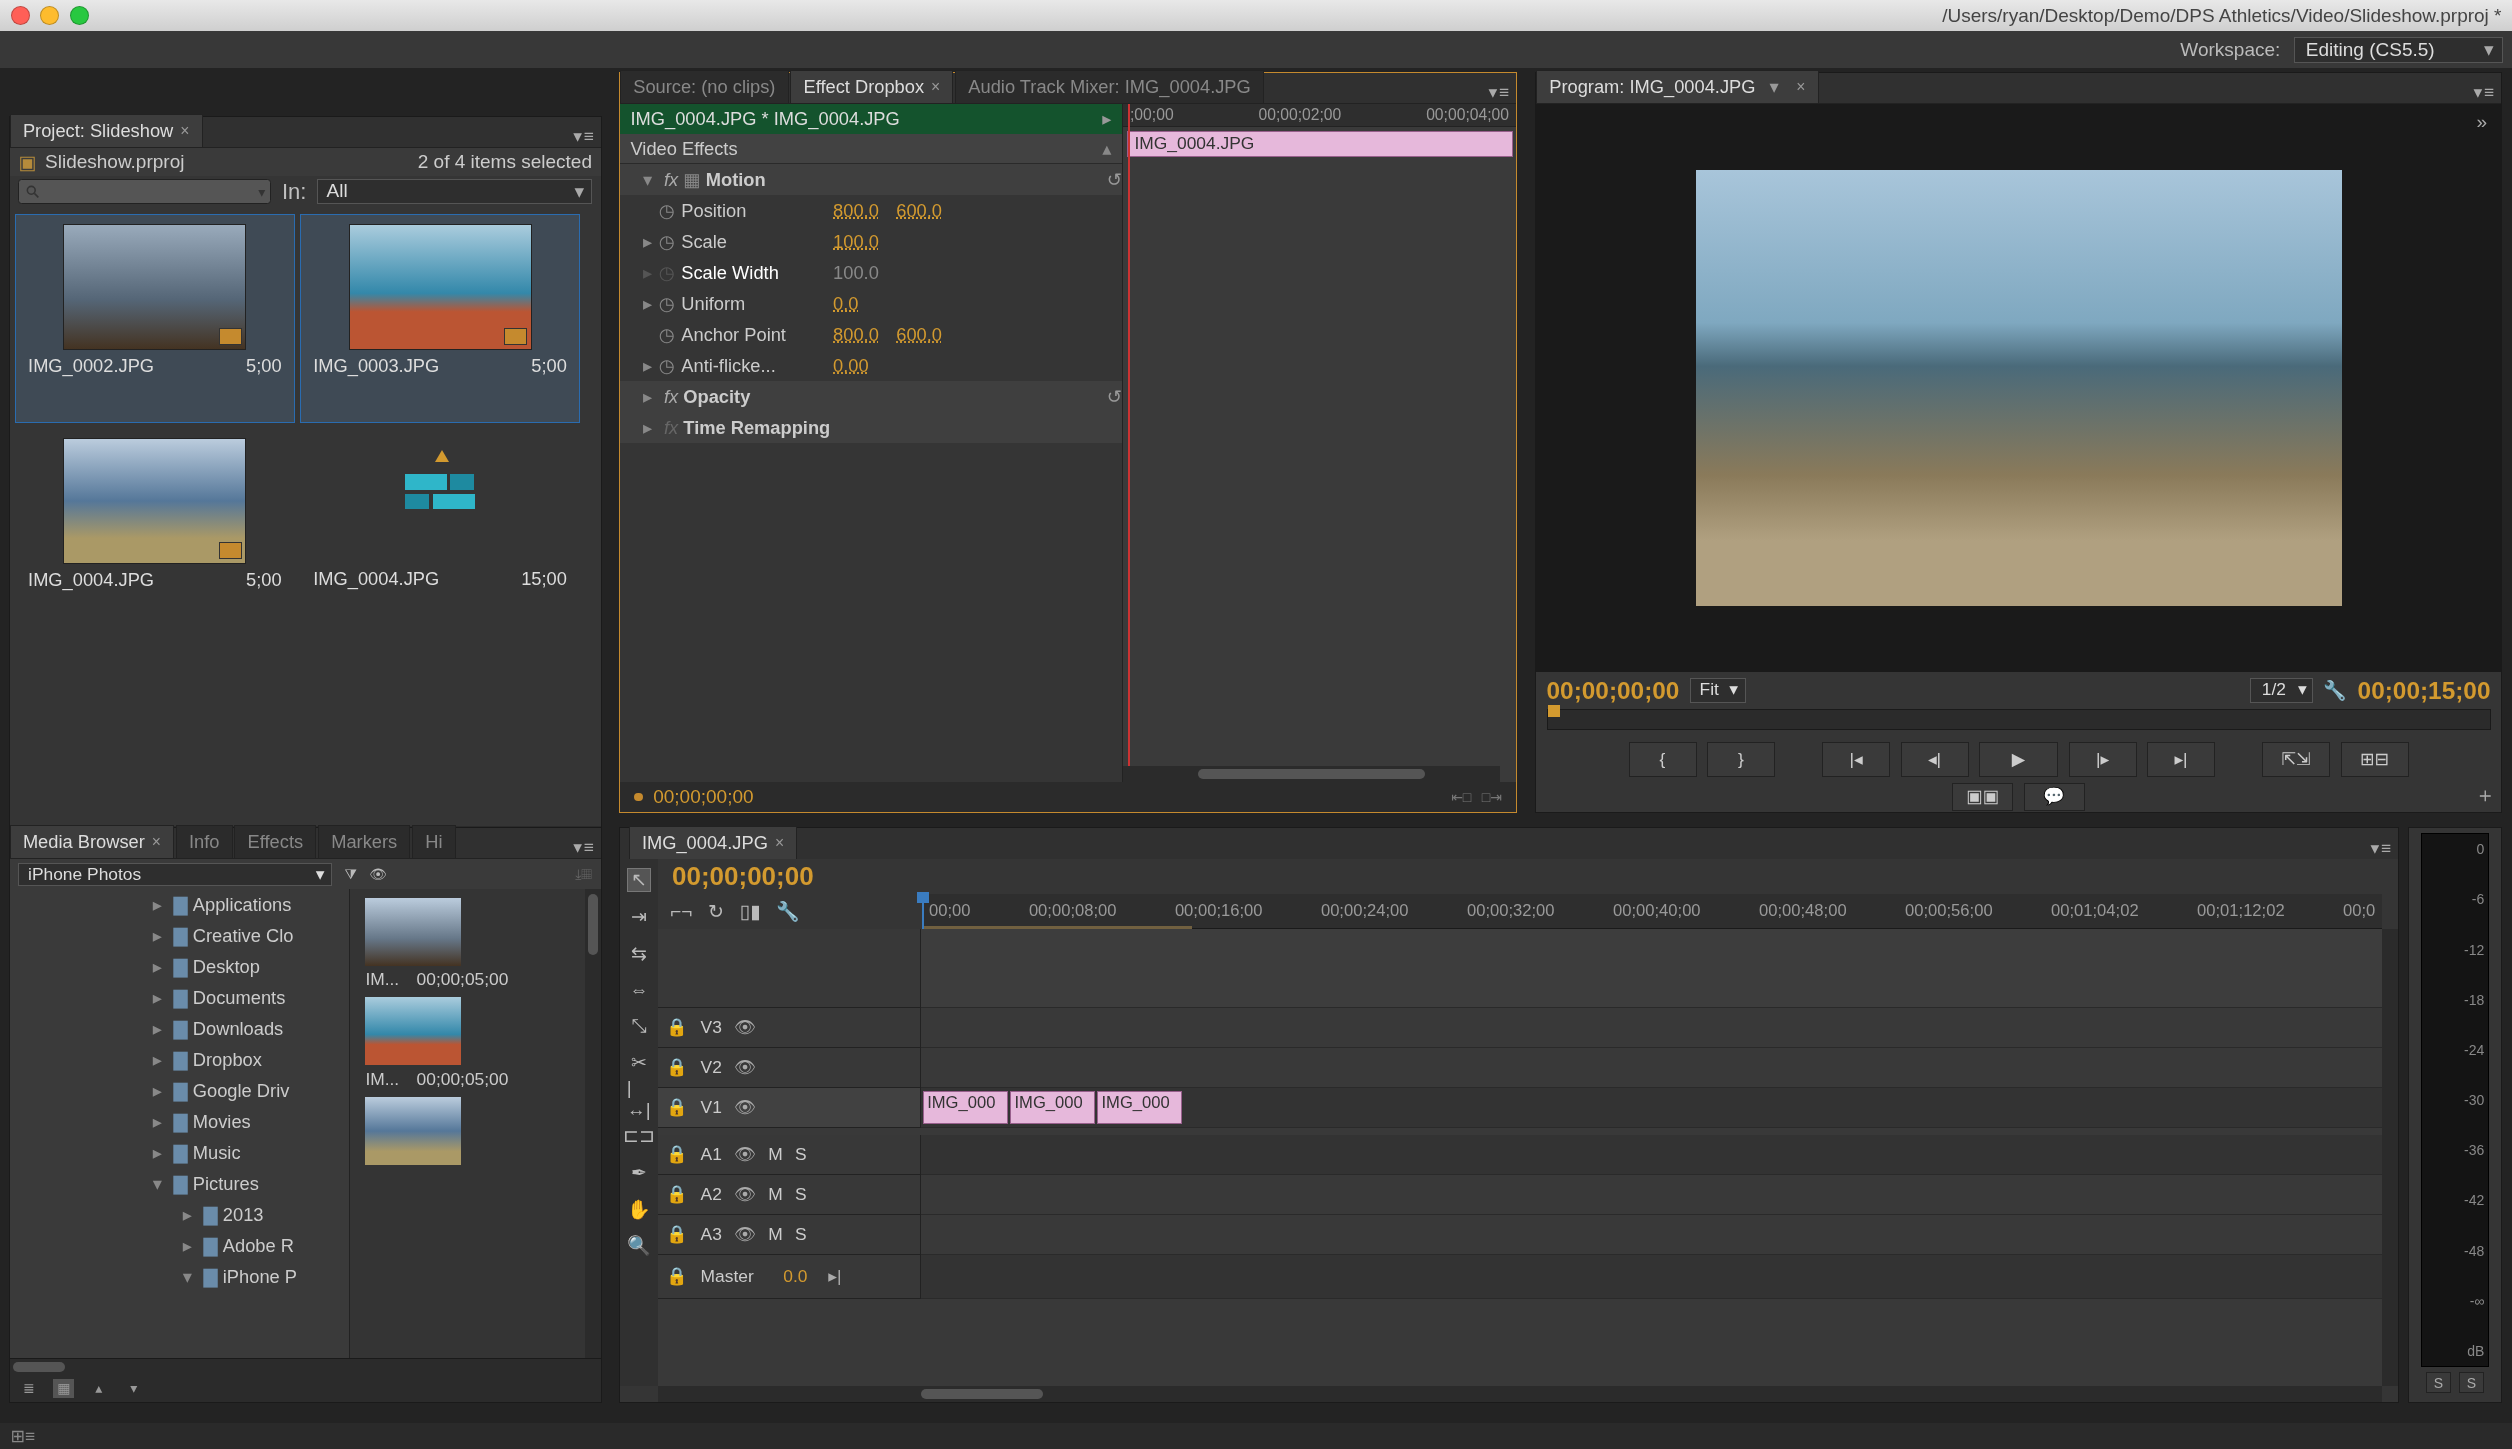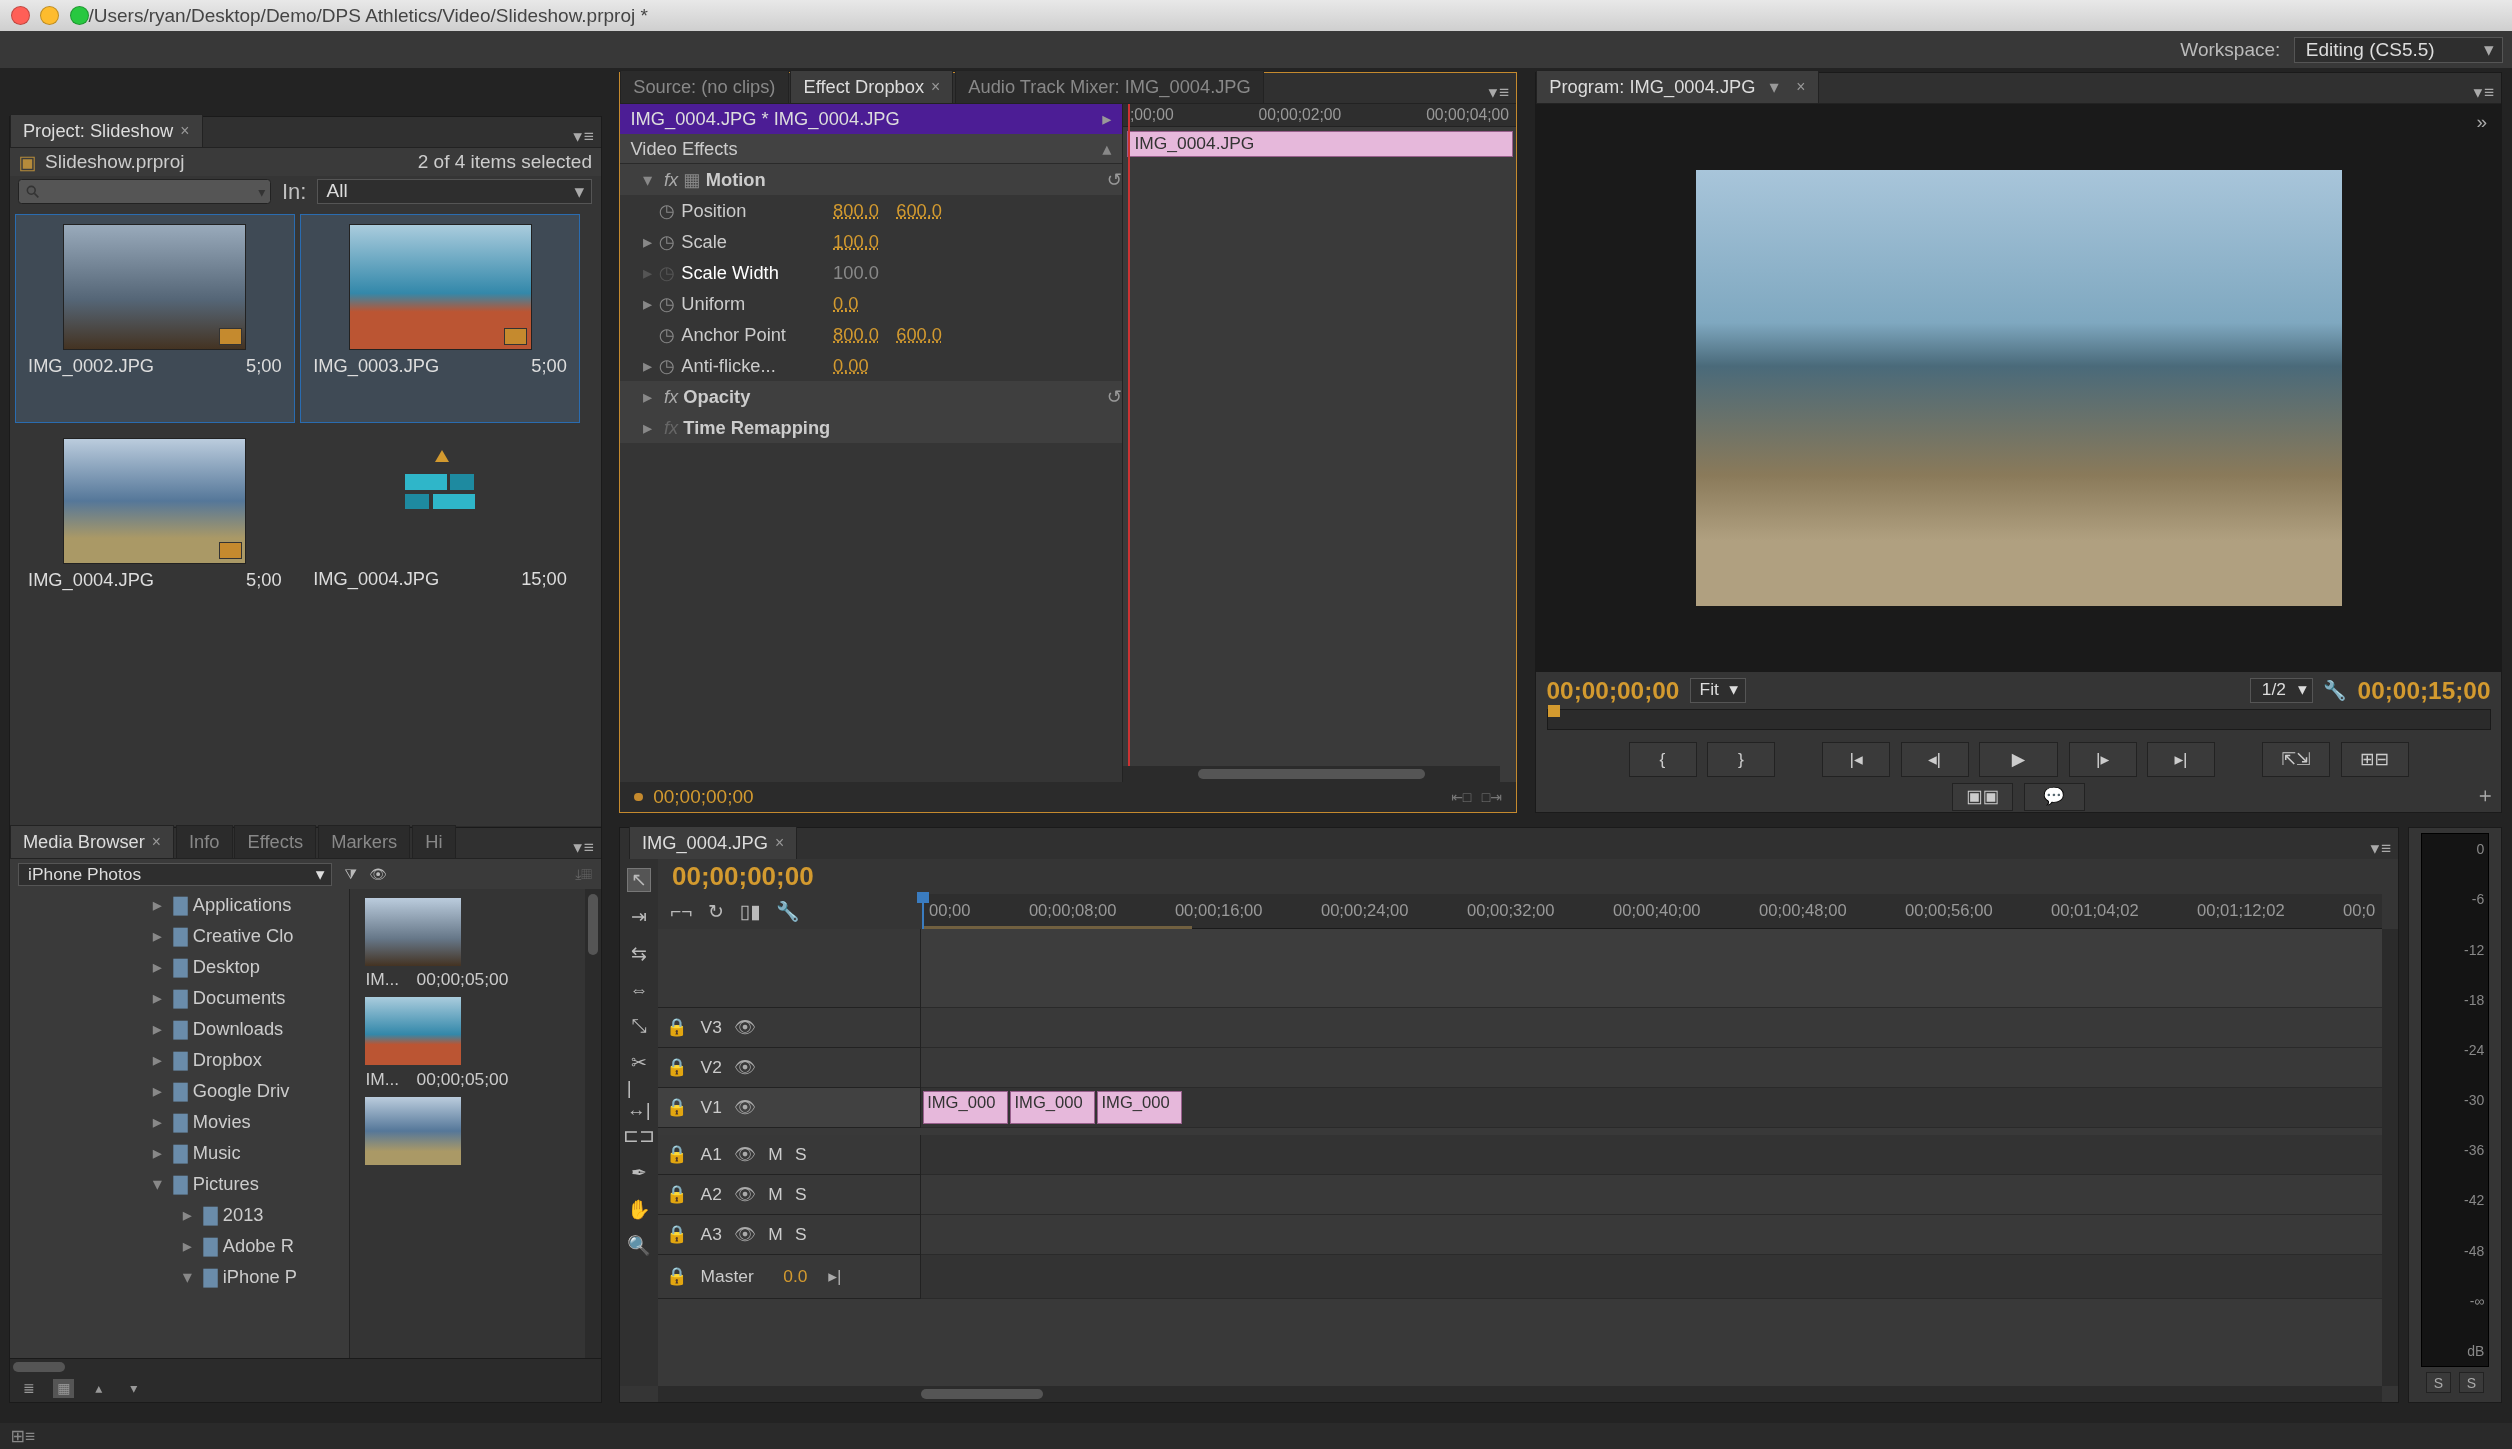--- a/index.html
+++ b/index.html
@@ -3,21 +3,21 @@
 <meta charset="utf-8">
 <style>
 * { box-sizing: border-box; margin: 0; padding: 0; font-family: "Lucida Grande", Arial, sans-serif; }
 html, body { width: 2512px; height: 1450px; background: #232323; color: #c0c0c0; overflow: hidden; }
 
 
 .mac-bar { height: 31px; background: linear-gradient(#e8e8e8,#cfcfcf); display:flex; align-items:center; padding:0 10.5px; color:#333; font-size:19px; }
 .mac-btns { display:flex; gap:10.5px; }
 .mac-btn { width:19px; height:19px; border-radius:50%; border:0.9px solid rgba(0,0,0,.25); }
 .mac-red{background:#ff5f57}.mac-yel{background:#febc2e}.mac-grn{background:#28c840}
-.mac-title{ flex:1; text-align:left; font-size:19px; color:#444; }
+.mac-title{ flex:1; text-align:right; font-size:19px; color:#444; }
 
 
 .ws-row{ height:37px; background:#383838; display:flex; align-items:center; justify-content:flex-end; padding:0 8.7px; gap:14px; font-size:19px; color:#bbb; }
 .ws-dd{ background:#2e2e2e; border:0.9px solid #555; height:26px; padding:0 35px 0 10.5px; display:flex; align-items:center; font-size:19px; position:relative; color:#ddd; min-width:209px;}
 .ws-dd::after{content:"▾"; position:absolute; right:8.7px; color:#aaa;}
 
 
 .panel{ position:absolute; background:#353535; border:0.9px solid #1a1a1a; }
 .tabbar{ height:31px; display:flex; align-items:flex-end; background:#303030; border-bottom:0.9px solid #222; }
 .tab{ padding:5.2px 12.2px 5.2px 12.2px; font-size:18.3px; color:#888; background:#2b2b2b; border:0.9px solid #222; border-bottom:none; margin-right:1.7px; display:flex; align-items:center; gap:7px;}
@@ -42,21 +42,21 @@
 .thumb .badge{ position:absolute; bottom:3.5px; right:3.5px; width:23px; height:17.4px; background:#c58a2e; border:0.9px solid #333;}
 .bin-row{ display:flex; justify-content:space-between; padding:1.7px 8.7px; font-size:18.3px; color:#ddd;}
 .seq-icon{ width:70px; height:70px; margin:26px auto 0; position:relative;}
 .seq-icon .bar{position:absolute;background:#2fb6c9;height:15.7px;}
 
 .proj-foot{ position:absolute; bottom:0; left:0; right:0; height:30px; background:#2b2b2b; display:flex; align-items:center; gap:17.4px; padding:0 8.7px;}
 .foot-ico{ width:21px; height:19px; color:#999; display:flex; align-items:center; justify-content:center;}
 .slider{ flex:1; height:3.5px; background:#555; margin:0 10.5px;}
 
 
-.ec-head{ height:30px; background:#4c1d95; display:flex; align-items:center; padding:0 10.5px; font-size:18.3px; color:#ddd; justify-content:space-between;}
+.ec-head{ height:30px; background:#14532d; display:flex; align-items:center; padding:0 10.5px; font-size:18.3px; color:#ddd; justify-content:space-between;}
 .ec-section{ background:#424242; border-bottom:0.9px solid #2a2a2a; padding:3.5px 10.5px; font-size:18.3px; color:#ccc; display:flex; align-items:center; justify-content:space-between;}
 .ec-row{ height:31px; display:flex; align-items:center; padding-left:23px; font-size:18.3px; color:#ccc;}
 .ec-row .tw{ width:15.7px; color:#888; }
 .ec-row .sw{ width:17.4px; color:#888;}
 .ec-row .lbl{ width:157px; padding-left:5.2px;}
 .ec-row .val{ color:#d39a2f; text-decoration:underline dotted #d39a2f; margin-right:17.4px;}
 .ec-row .val.dis{ color:#888; text-decoration:none;}
 .ec-fx{ color:#aaa; font-style:italic; margin:0 5.2px;}
 .ec-tc{ position:absolute; bottom:0; left:0; right:0; height:30px; background:#2b2b2b; display:flex; align-items:center; padding:0 14px; gap:10.5px;}
 .ec-tc .dot{width:8.7px;height:8.7px;border-radius:50%;background:#c58a2e;}

